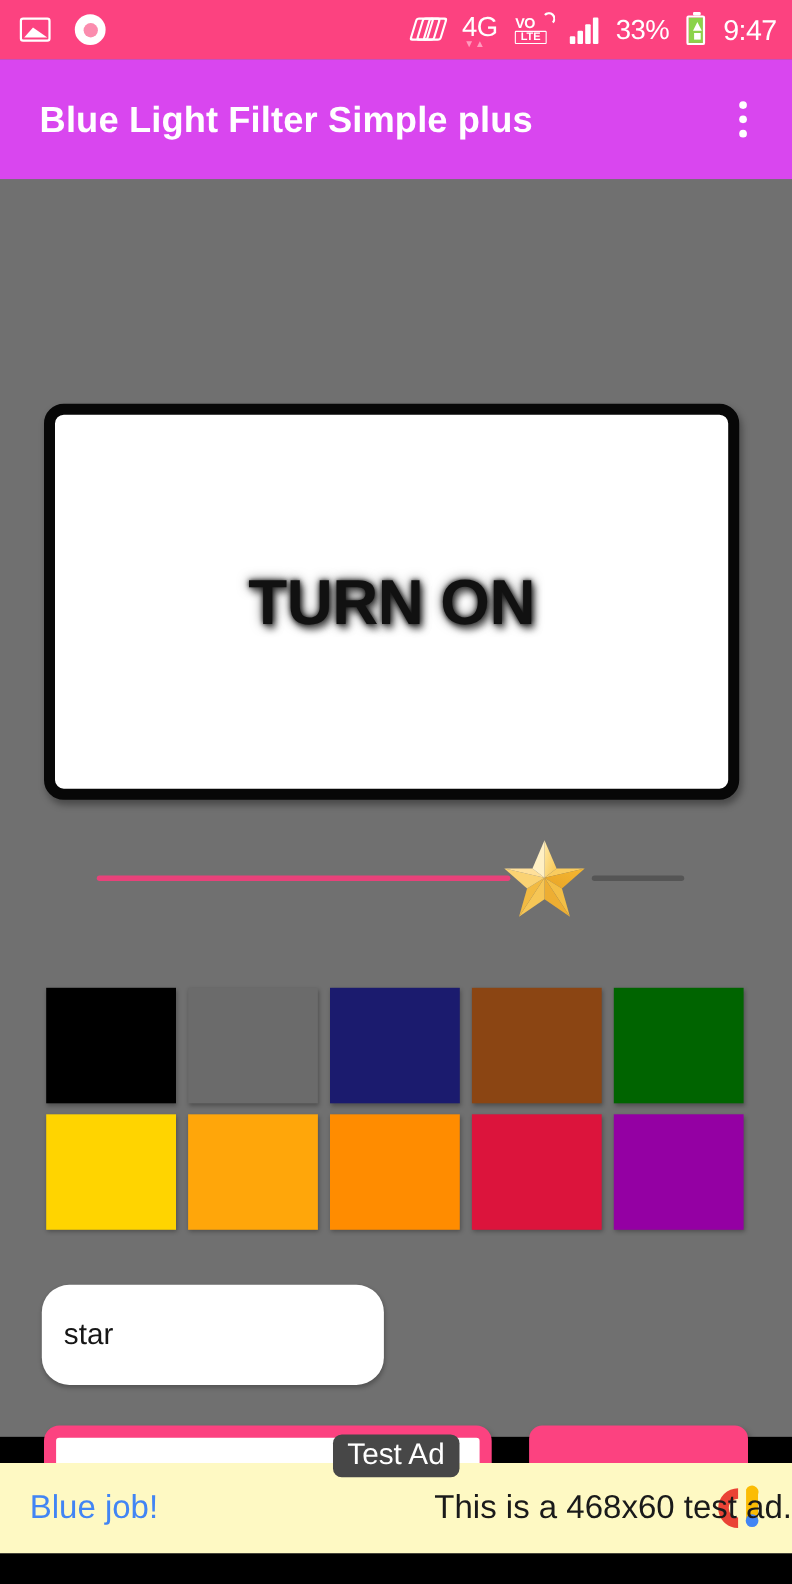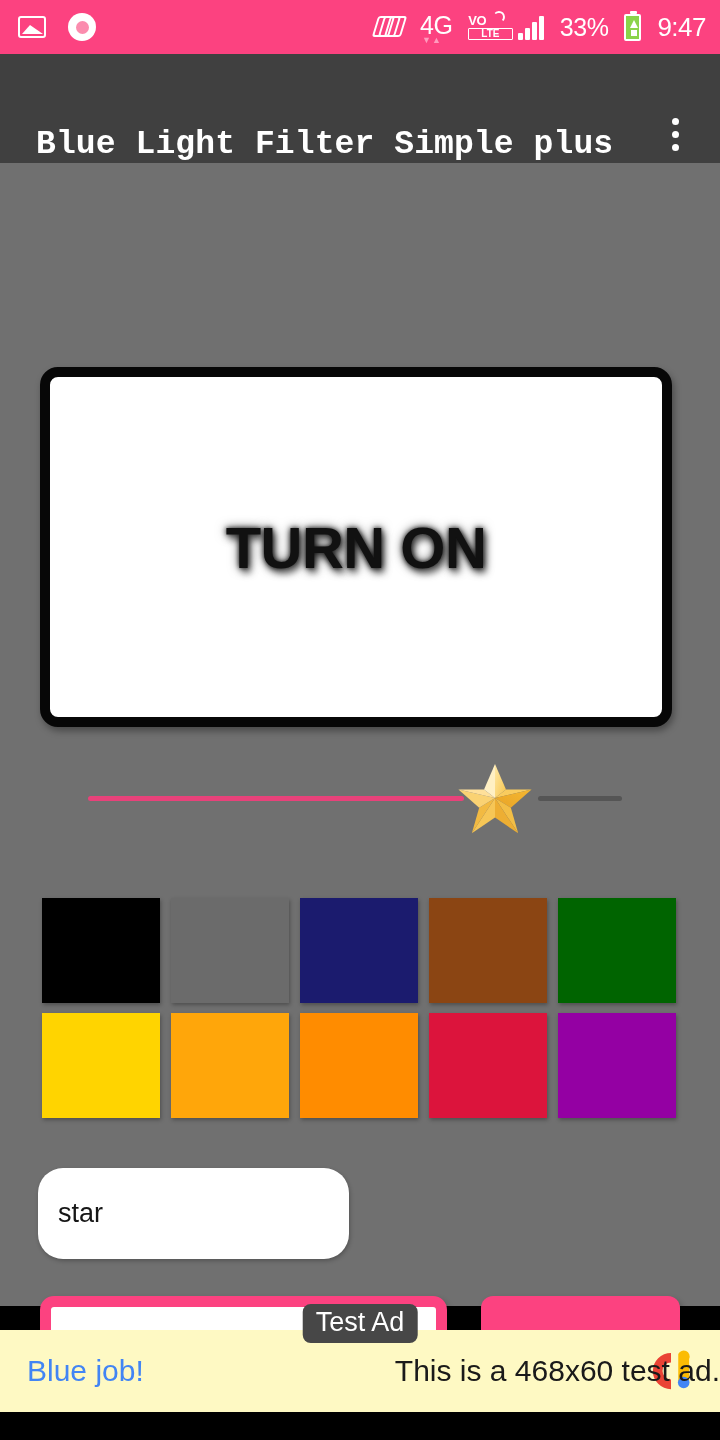--- a/index.html
+++ b/index.html
@@ -112,21 +112,21 @@
   .icon-volte .vo {
     font-size: 13px;
     font-weight: 700;
     letter-spacing: -0.5px;
   }
   .icon-volte .lte {
     font-size: 10px;
     font-weight: 700;
     border: 1.6px solid #fff;
     border-radius: 1px;
-    padding: 0 12px;
+    padding: 0 4px;
     margin-top: 1px;
   }
   .icon-volte .wave {
     position: absolute;
     right: -3px; top: -3px;
     width: 12px; height: 12px;
     border: 2px solid #fff;
     border-left-color: transparent;
     border-bottom-color: transparent;
     border-radius: 50%;
@@ -166,26 +166,25 @@
     border-right: 4px solid transparent;
     border-bottom: 8px solid #ffffff;
     box-shadow: 0 9px 0 -1px #ffffff;
   }
 
   .clock { font-size: 26px; letter-spacing: -0.5px; }
 
   
   .app-bar {
     height: 109px;
-    background: #404040;
-    display: flex;
-    align-items: flex-end;
+    background: #d946ef;
+    display: flex;
+    align-items: center;
     padding: 0 22px 0 36px;
     flex: 0 0 auto;
-    font-family: Liberation Mono, monospace;
   }
   .app-title {
     color: #ffffff;
     font-size: 33px;
     font-weight: 700;
     letter-spacing: 0.1px;
   }
   .overflow-menu {
     margin-left: auto;
     width: 46px; height: 58px;

